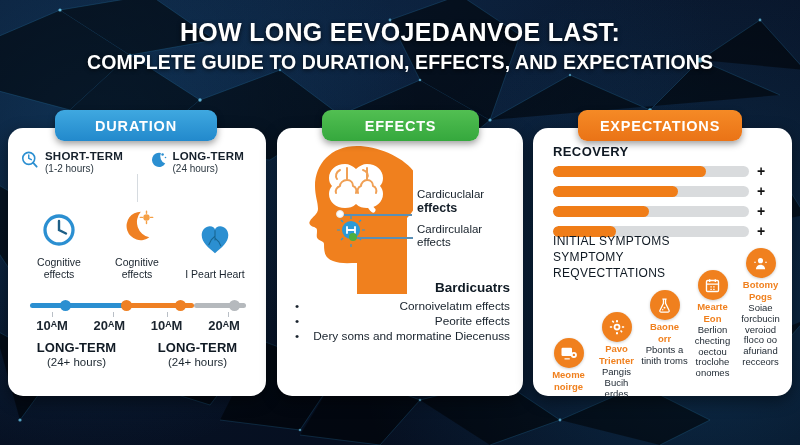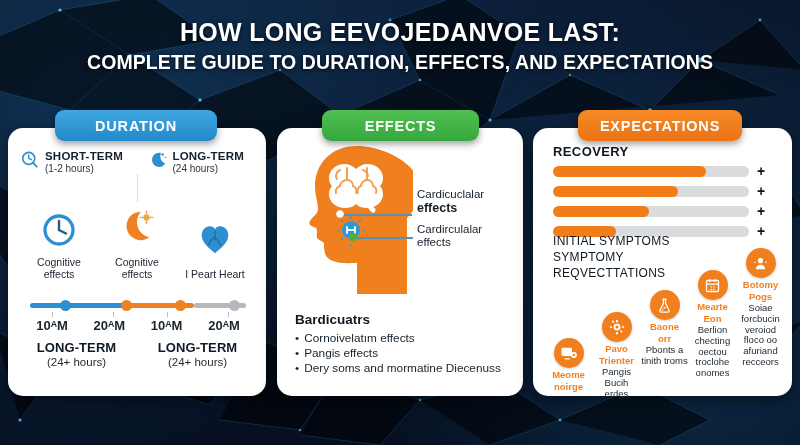--- a/index.html
+++ b/index.html
@@ -118,21 +118,21 @@
 
   
   .head-wrap { position: absolute; left: 18px; top: 14px; width: 118px; height: 152px; }
   .callouts { position: absolute; left: 140px; top: 60px; width: 100px; }
   .callout { display: flex; align-items: flex-start; margin-bottom: 7px; }
   .co-text { font-size: 11.5px; color: #16202a; line-height: 1.16; }
   .co-text b { font-weight: bold; font-size: 12.5px; display: block; }
   .leader { position: absolute; height: 1.5px; background: #5a8fb5; }
   .co-dot { position: absolute; width: 8px; height: 8px; border-radius: 50%; }
 
-  .eff-list { position: absolute; left: 18px; top: 184px; width: 215px; }
+  .eff-list { position: absolute; left: 18px; top: 152px; width: 215px; text-align: right; }
   .eff-h { font-size: 13.5px; font-weight: bold; color: #0f1a24; margin-bottom: 4px; }
   .eff-li { font-size: 11.8px; color: #18222c; line-height: 1.28; display: flex; gap: 5px; }
   .eff-li .bullet { flex: none; }
   .eff-li .txt { flex: 1; }
 
   
   .exp-h {
     position: absolute; left: 20px; top: 16px;
     font-size: 13px; font-weight: bold; color: #101a24; letter-spacing: 0.4px;
   }
@@ -374,21 +374,21 @@
     <div class="leader" style="left:80px;top:109px;width:56px;"></div>
 
     <div class="eff-list">
       <div class="eff-h">Bardicuatrs</div>
       <div class="eff-li">
         <span class="bullet">•</span>
         <span class="txt">Cornoivelatım effects</span>
       </div>
       <div class="eff-li">
         <span class="bullet">•</span>
-        <span class="txt">Pangis effects</span>
+        <span class="txt">Peorite effects</span>
       </div>
       <div class="eff-li">
         <span class="bullet">•</span>
         <span class="txt">Dery soms and mormatine Diecenuss</span>
       </div>
     </div>
   </div>
 
   <div class="pill" id="pill-expectations">EXPECTATIONS</div>
   <div class="panel" id="panel-expectations">

